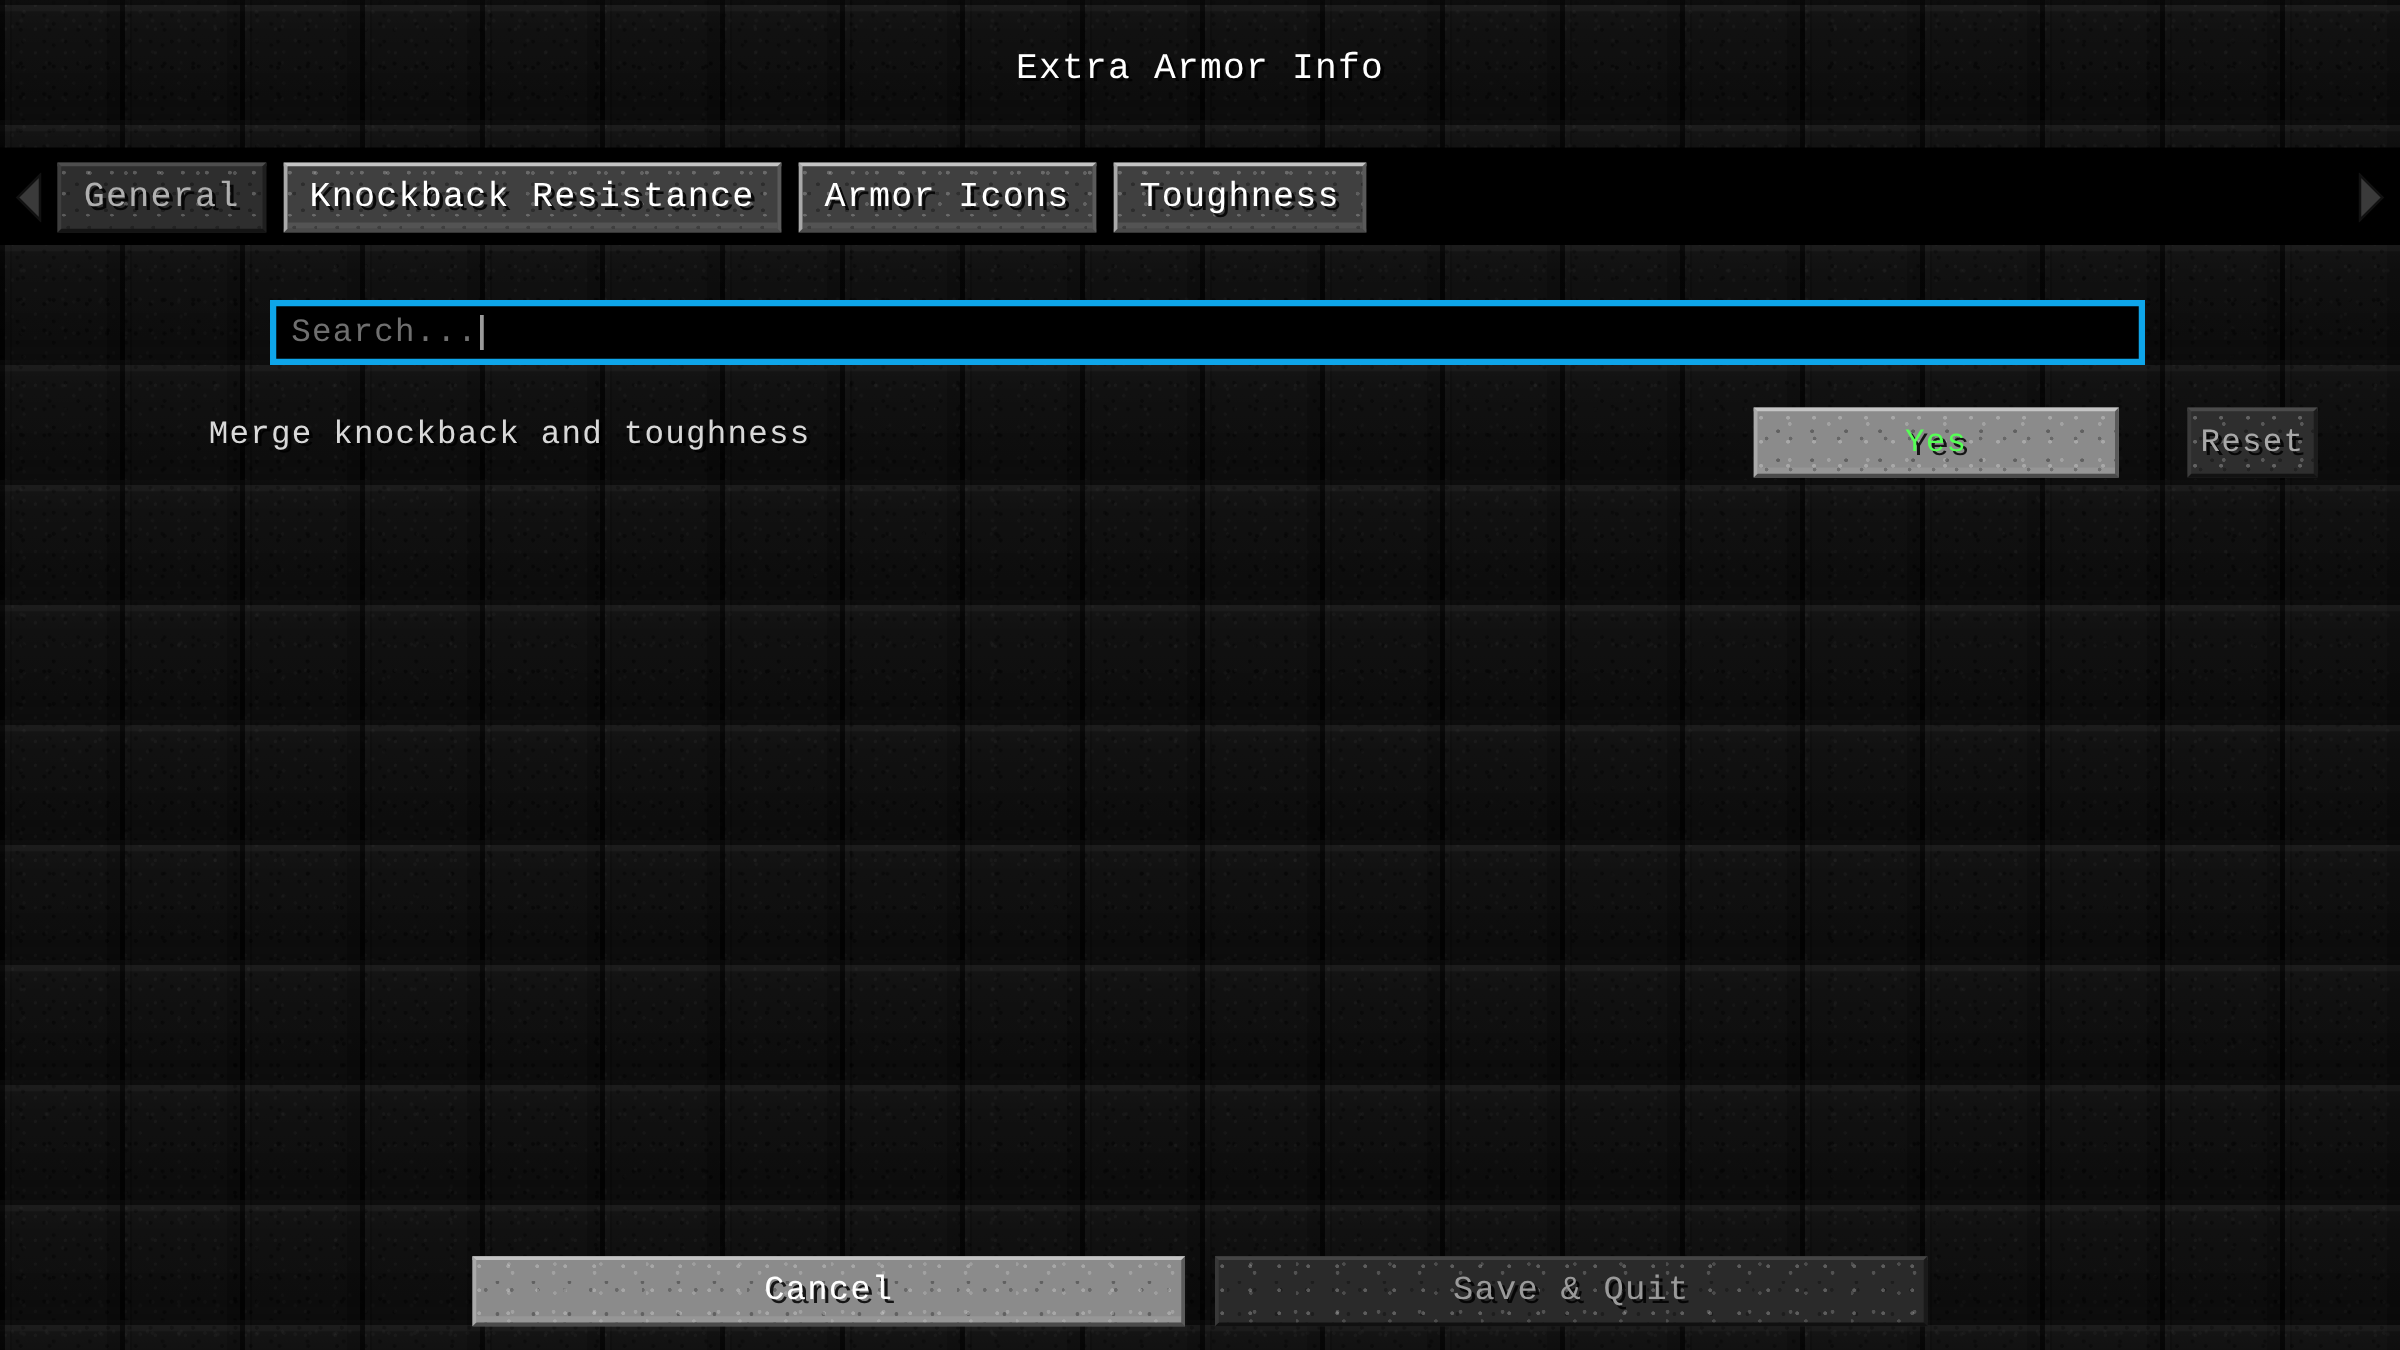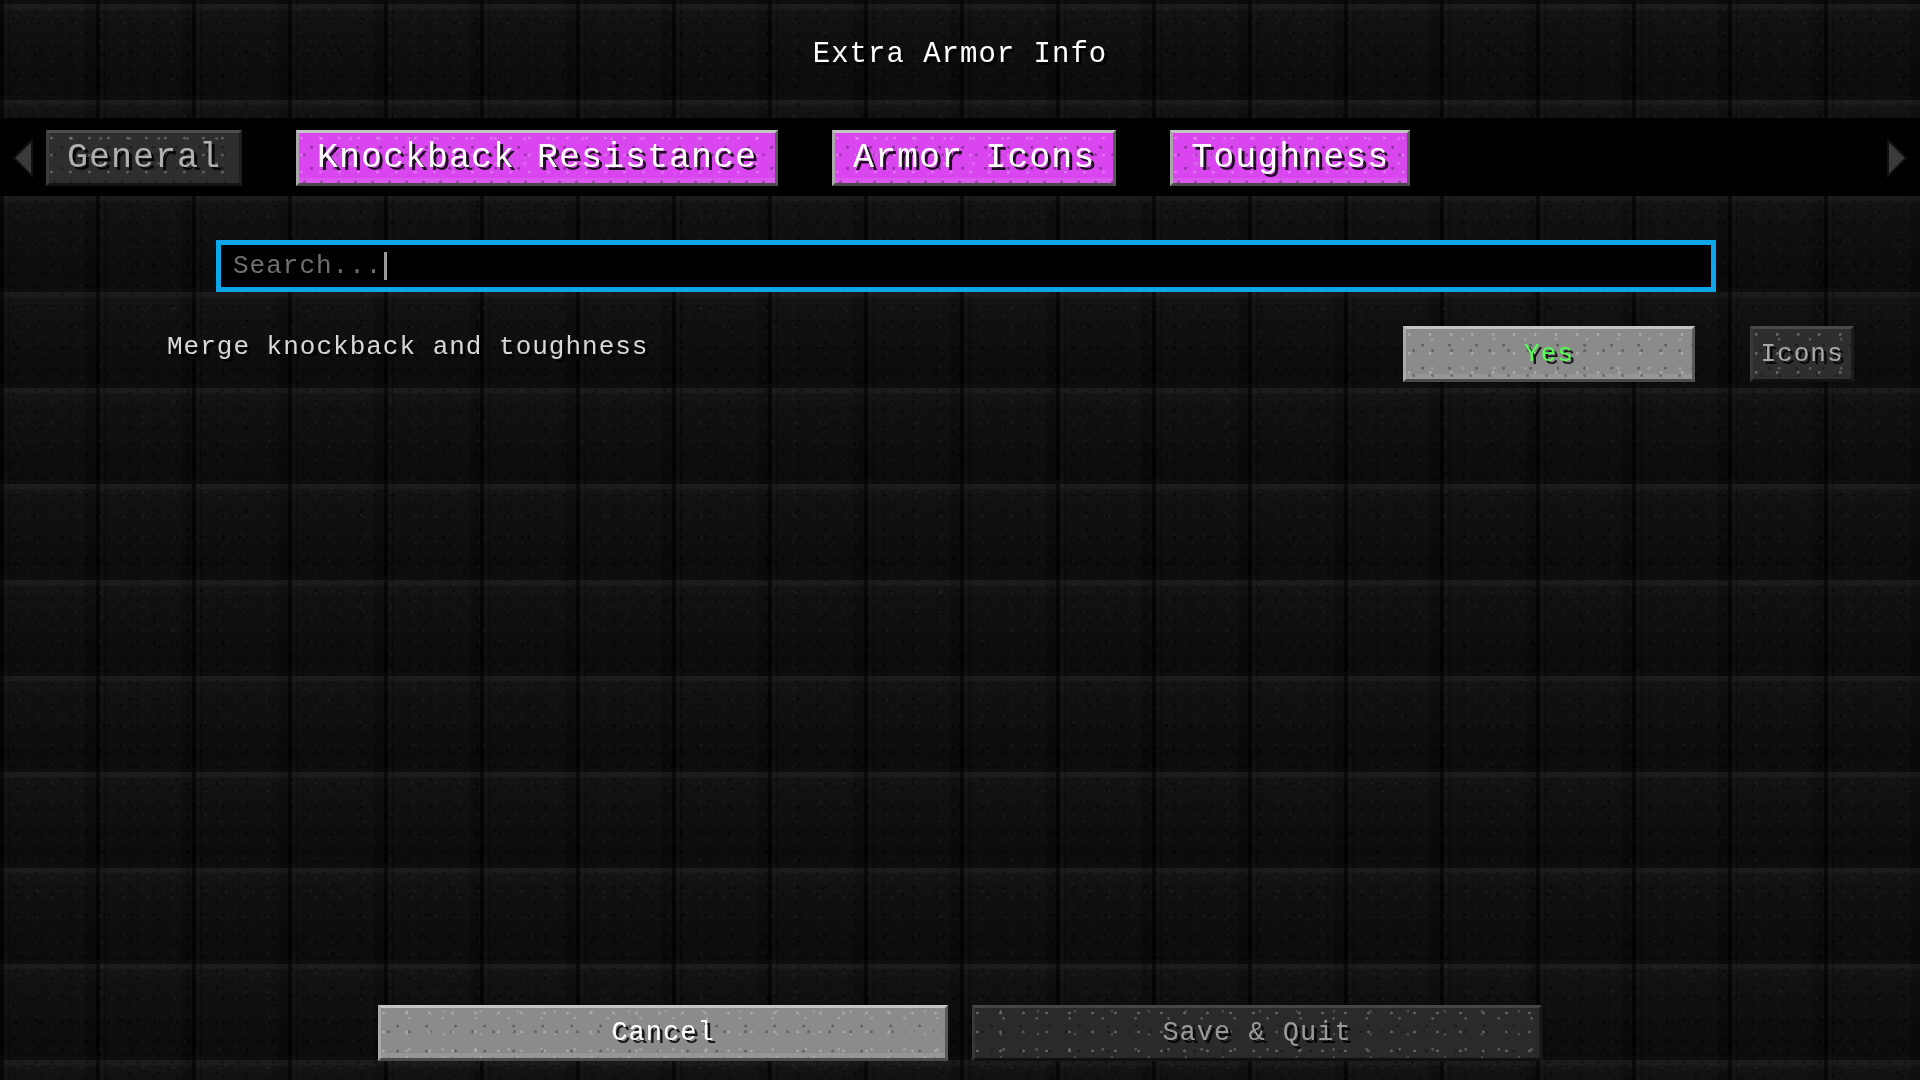--- a/index.html
+++ b/index.html
@@ -93,35 +93,34 @@
     display:flex; align-items:center; justify-content:center;
     flex:0 0 auto;
   }
   .arrow svg { display:block; }
   .tabs-wrap { display:flex; align-items:center; gap:14px; flex:0 0 auto; }
 
   .tab {
     height:56px;
     padding:0 18px;
     display:flex; align-items:center; justify-content:center;
-    font-size:35px;
+    font-size:28px;
     cursor:pointer;
     position:relative;
     image-rendering:pixelated;
   }
   
   .tab.light {
-    background:#d946ef;
+    background:#404040;
     color:#ffffff;
     border-top:3px solid #c4c4c4;
     border-left:3px solid #a9a9a9;
     border-right:3px solid #5a5a5a;
     border-bottom:3px solid #4a4a4a;
     box-shadow:inset 0 -5px 0 rgba(255,255,255,0.10);
-    margin-left:40px;
   }
   
   .tab.dark {
     background:#2e2e2e;
     color:#b0b0b0;
     border-top:3px solid #4e4e4e;
     border-left:3px solid #3e3e3e;
     border-right:3px solid #1e1e1e;
     border-bottom:3px solid #141414;
   }
@@ -290,21 +289,21 @@
 <div id="config-row">
   <div class="mc" id="config-label">Merge knockback and toughness</div>
 
   <div class="valbtn mc" id="value-button">
     <div class="noise"></div>
     <span>Yes</span>
   </div>
 
   <div class="valbtn mc" id="reset-button">
     <div class="noise"></div>
-    <span>Icons</span>
+    <span>Reset</span>
   </div>
 </div>
 
 <div id="bottom-bar">
   <div class="bottombtn mc" id="cancel-button">
     <div class="noise"></div>
     <span>Cancel</span>
   </div>
   <div class="bottombtn mc" id="save-quit-button">
     <div class="noise"></div>

